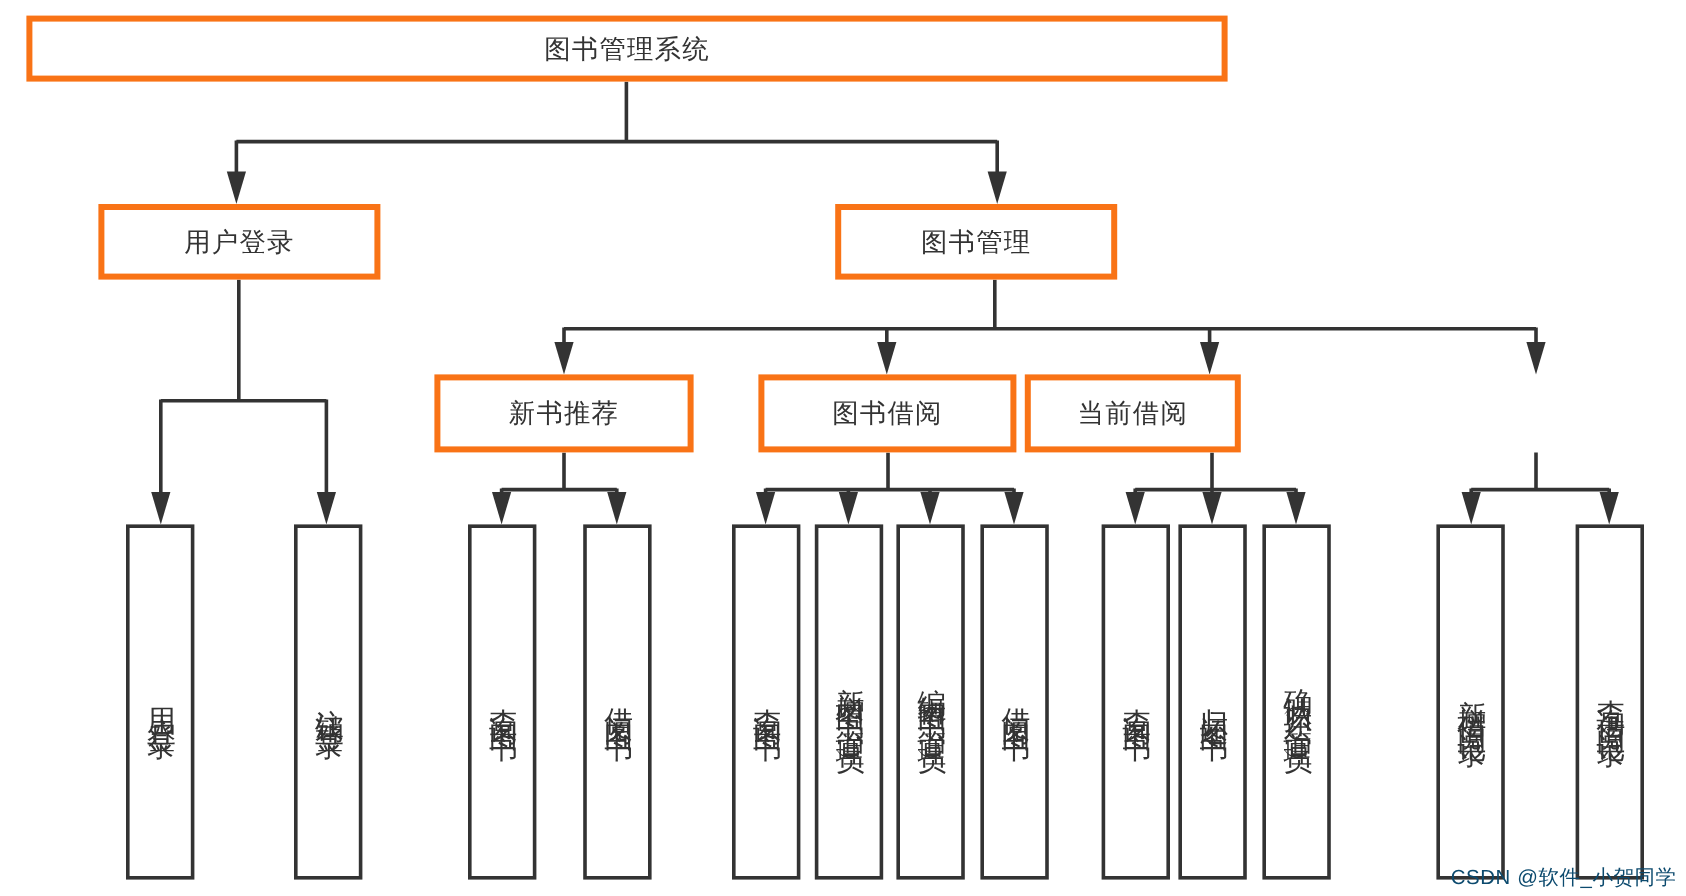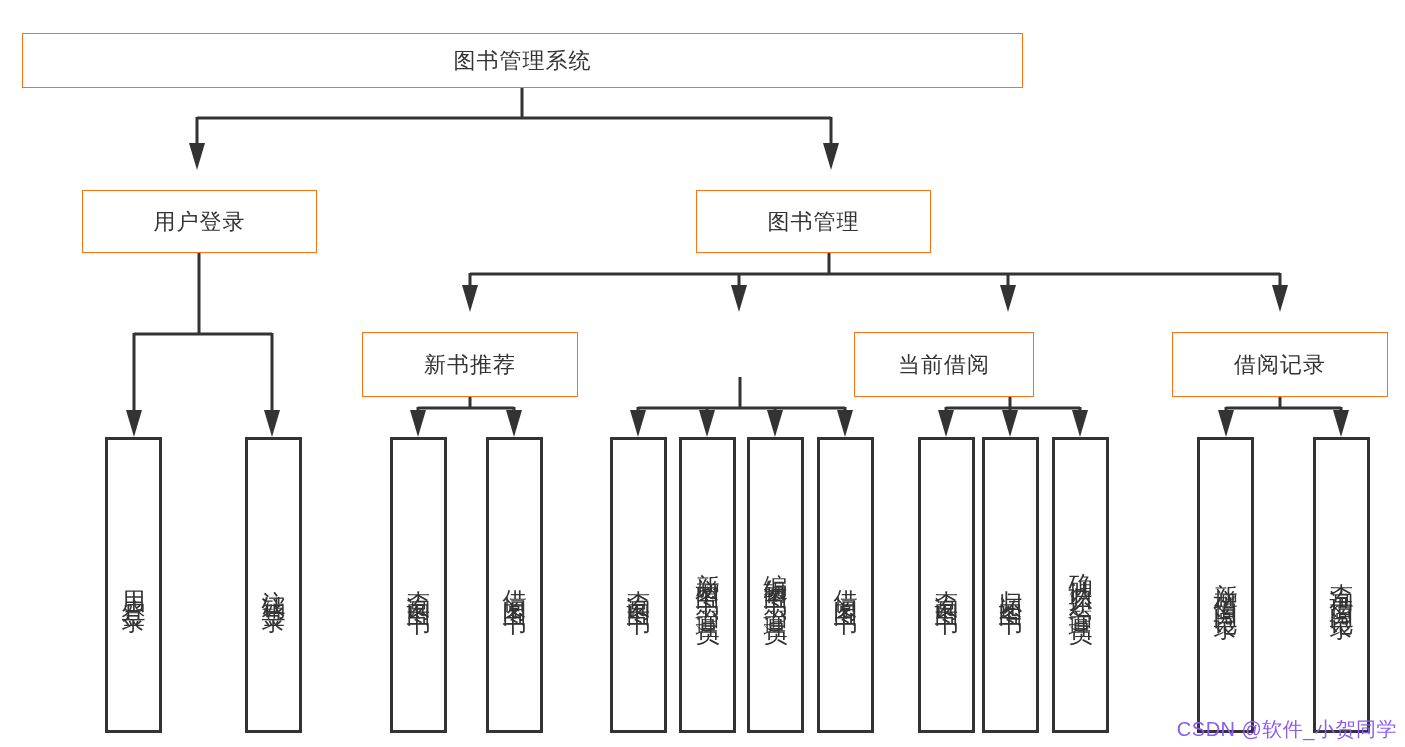--- a/index.html
+++ b/index.html
@@ -15,30 +15,29 @@
     width: 1405px; height: 747px;
   }
   #connectors {
     position: absolute; left: 0; top: 0;
     width: 1405px; height: 747px;
     pointer-events: none;
   }
   .hnode {
     position: absolute;
     box-sizing: border-box;
-    border: 1px solid #f97316;
+    border: 5px solid #f97316;
     background: #ffffff;
     display: flex;
     align-items: center;
     justify-content: center;
     font-size: 22px;
     letter-spacing: 1px;
     color: #333333;
     z-index: 2;
-    margin-top: 20px;
   }
   .vnode {
     position: absolute;
     box-sizing: border-box;
     border: 3px solid #333333;
     background: #ffffff;
     display: flex;
     align-items: center;
     justify-content: center;
     top: 437px;
@@ -52,23 +51,23 @@
     font-size: 24px;
     line-height: 1;
     letter-spacing: 7px;
     color: #333333;
     white-space: nowrap;
   }
   #watermark {
     position: absolute;
     right: 8px;
     bottom: 4px;
-    font-size: 20px;
+    font-size: 17px;
     letter-spacing: 0.5px;
-    color: #8b5cf6;
+    color: #0c4a6e;
     z-index: 5;
     margin-left: 36px;
   }
 </style>
 </head>
 <body>
 
 <div id="canvas">
 
   <svg id="connectors" width="1405" height="747" viewBox="0 0 1405 747" xmlns="http://www.w3.org/2000/svg" aria-hidden="true">
@@ -121,25 +120,25 @@
   <div class="hnode" style="left:82px; top:170px; width:235px; height:63px;">
     <span>用户登录</span>
   </div>
   <div class="hnode" style="left:696px; top:170px; width:235px; height:63px;">
     <span>图书管理</span>
   </div>
 
   <div class="hnode" style="left:362px; top:312px; width:216px; height:65px;text-align:right;">
     <span>新书推荐</span>
   </div>
+  <div class="hnode" style="left:632px; top:312px; width:215px; height:65px;">
+    <span>图书借阅</span>
+  </div>
   <div class="hnode" style="left:854px; top:312px; width:180px; height:65px;">
     <span>当前借阅</span>
-  </div>
-  <div class="hnode" style="left:1172px; top:312px; width:216px; height:65px;">
-    <span>借阅记录</span>
   </div>
 
   <div class="vnode" style="left:105px;">
     <span class="vtext">用户登录</span>
   </div>
   <div class="vnode" style="left:245px;">
     <span class="vtext">注销登录</span>
   </div>
 
   <div class="vnode" style="left:390px;">

